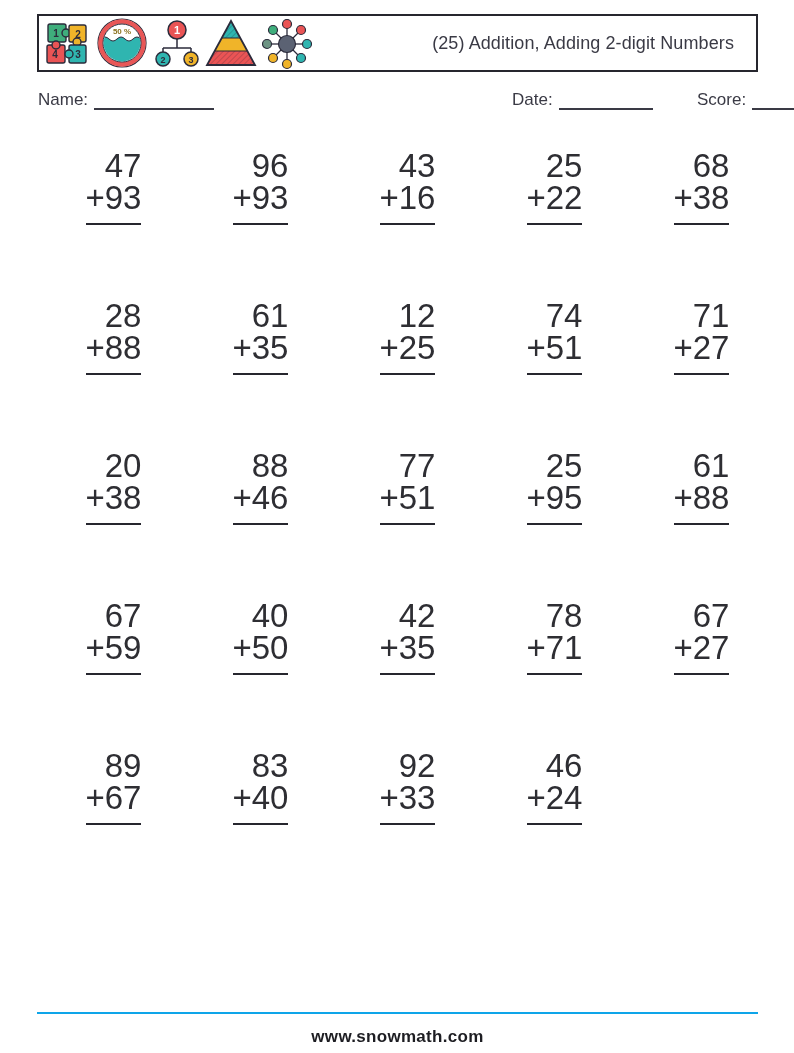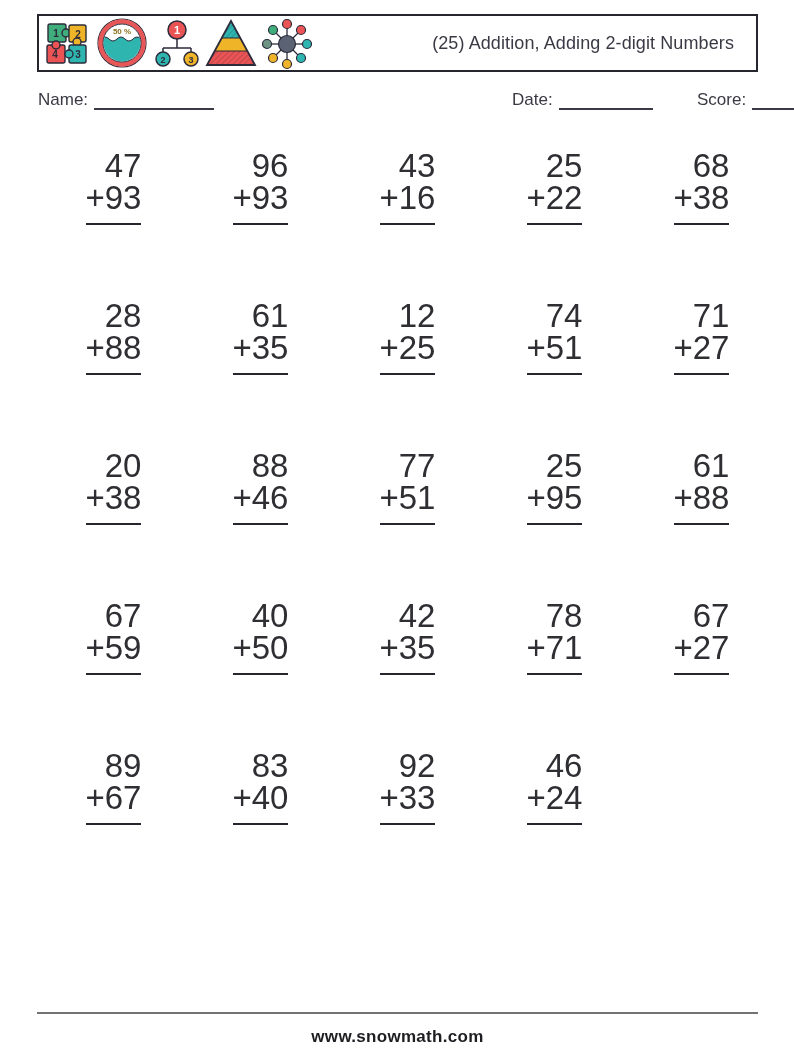--- a/index.html
+++ b/index.html
@@ -49,21 +49,21 @@
     font-size: 33px; line-height: 32px; color: #2e2e33;
     padding: 0 4px;
   }
   .answer-line {
     border-bottom: 2px solid #26262e;
     margin-top: 9px; height: 0; width: 100%;
   }
   
   .footer {
     position: absolute; left: 37px; top: 1012px; width: 721px;
-    border-top: 2px solid #737373;
+    border-top: 2px solid #0ea5e9;
     text-align: center; padding-top: 13px;
   }
   .footer-text { font-weight: bold; font-size: 17px; color: #1d1d22; letter-spacing: 0.3px; }
 </style>
 </head>
 <body>
 
 <div class="header-box">
   <div class="logo-row">
 

